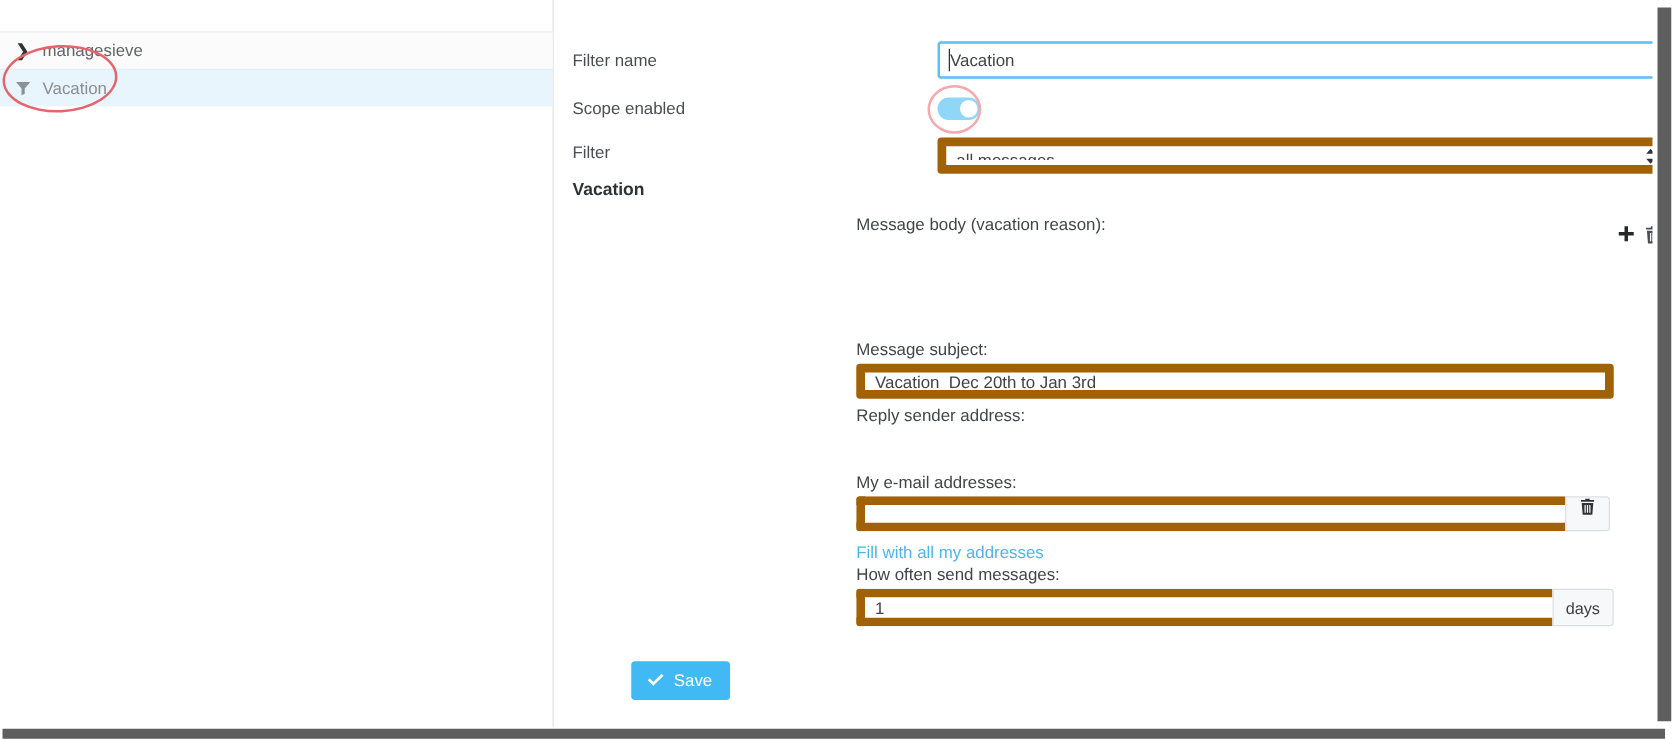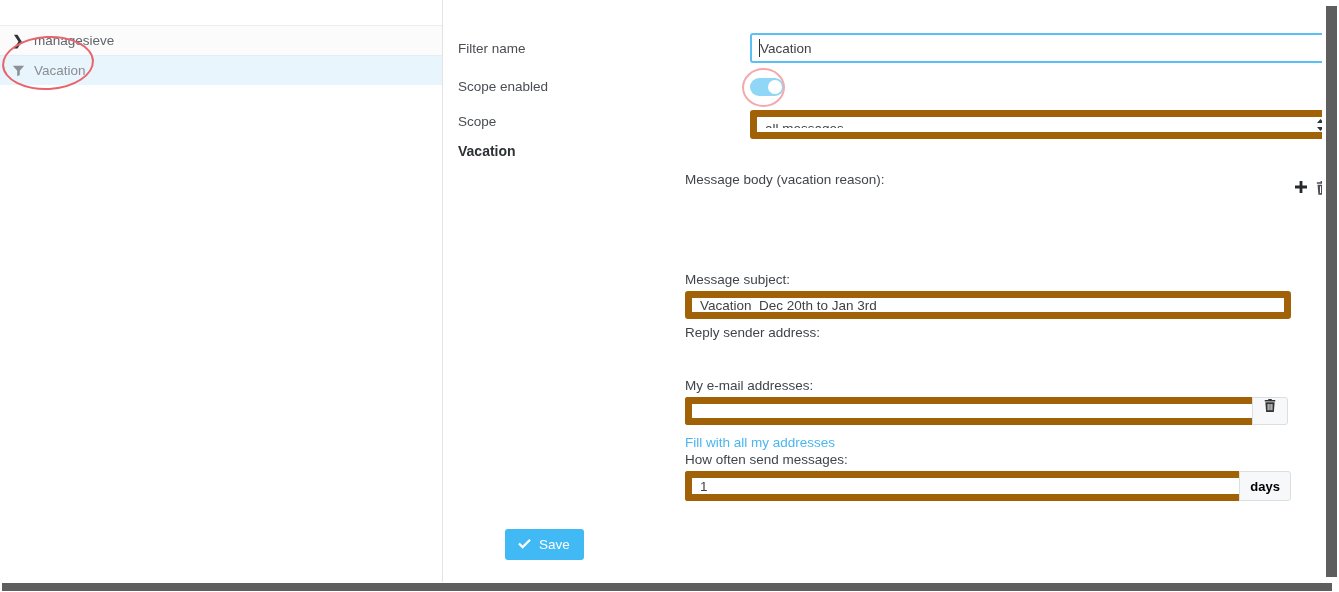--- a/index.html
+++ b/index.html
@@ -201,25 +201,24 @@
     border-right: none;
   }
   .addon {
     display: flex;
     align-items: center;
     justify-content: center;
     border: 1px solid #dadfe2;
     border-top-right-radius: 3px;
     border-bottom-right-radius: 3px;
     background: #f7f8f9;
-    color: #000000;
+    color: #404040;
     font-size: 13px;
     height: 28px;
     padding: 0 10px;
-    font-weight: bold;
   }
 
   .link {
     font-size: 13.5px;
     color: #4ab6f0;
     text-decoration: none;
     cursor: pointer;
   }
 
   .field-label {
@@ -288,21 +287,21 @@
     <div class="row" style="left:14px; top:79px;">
       <span class="lbl">Scope enabled</span>
     </div>
     <div style="position:absolute; left:306px; top:78px;">
       <div class="toggle">
         <div class="knob"></div>
       </div>
     </div>
 
     <div class="row" style="left:14px; top:114px;">
-      <span class="lbl">Scope</span>
+      <span class="lbl">Filter</span>
     </div>
     <div class="selwrap" style="position:absolute; left:306px; top:110px;">
       <select class="inp" style="width:584px; height:29px;">
         <option>all messages</option>
       </select>
       <span class="sel-arrows">
         <svg width="9" height="14" viewBox="0 0 9 14" aria-hidden="true">
           <path d="M4.5 1 L8 5 L1 5 Z" fill="#2f3337"></path>
           <path d="M4.5 13 L8 9 L1 9 Z" fill="#2f3337"></path>
         </svg>

